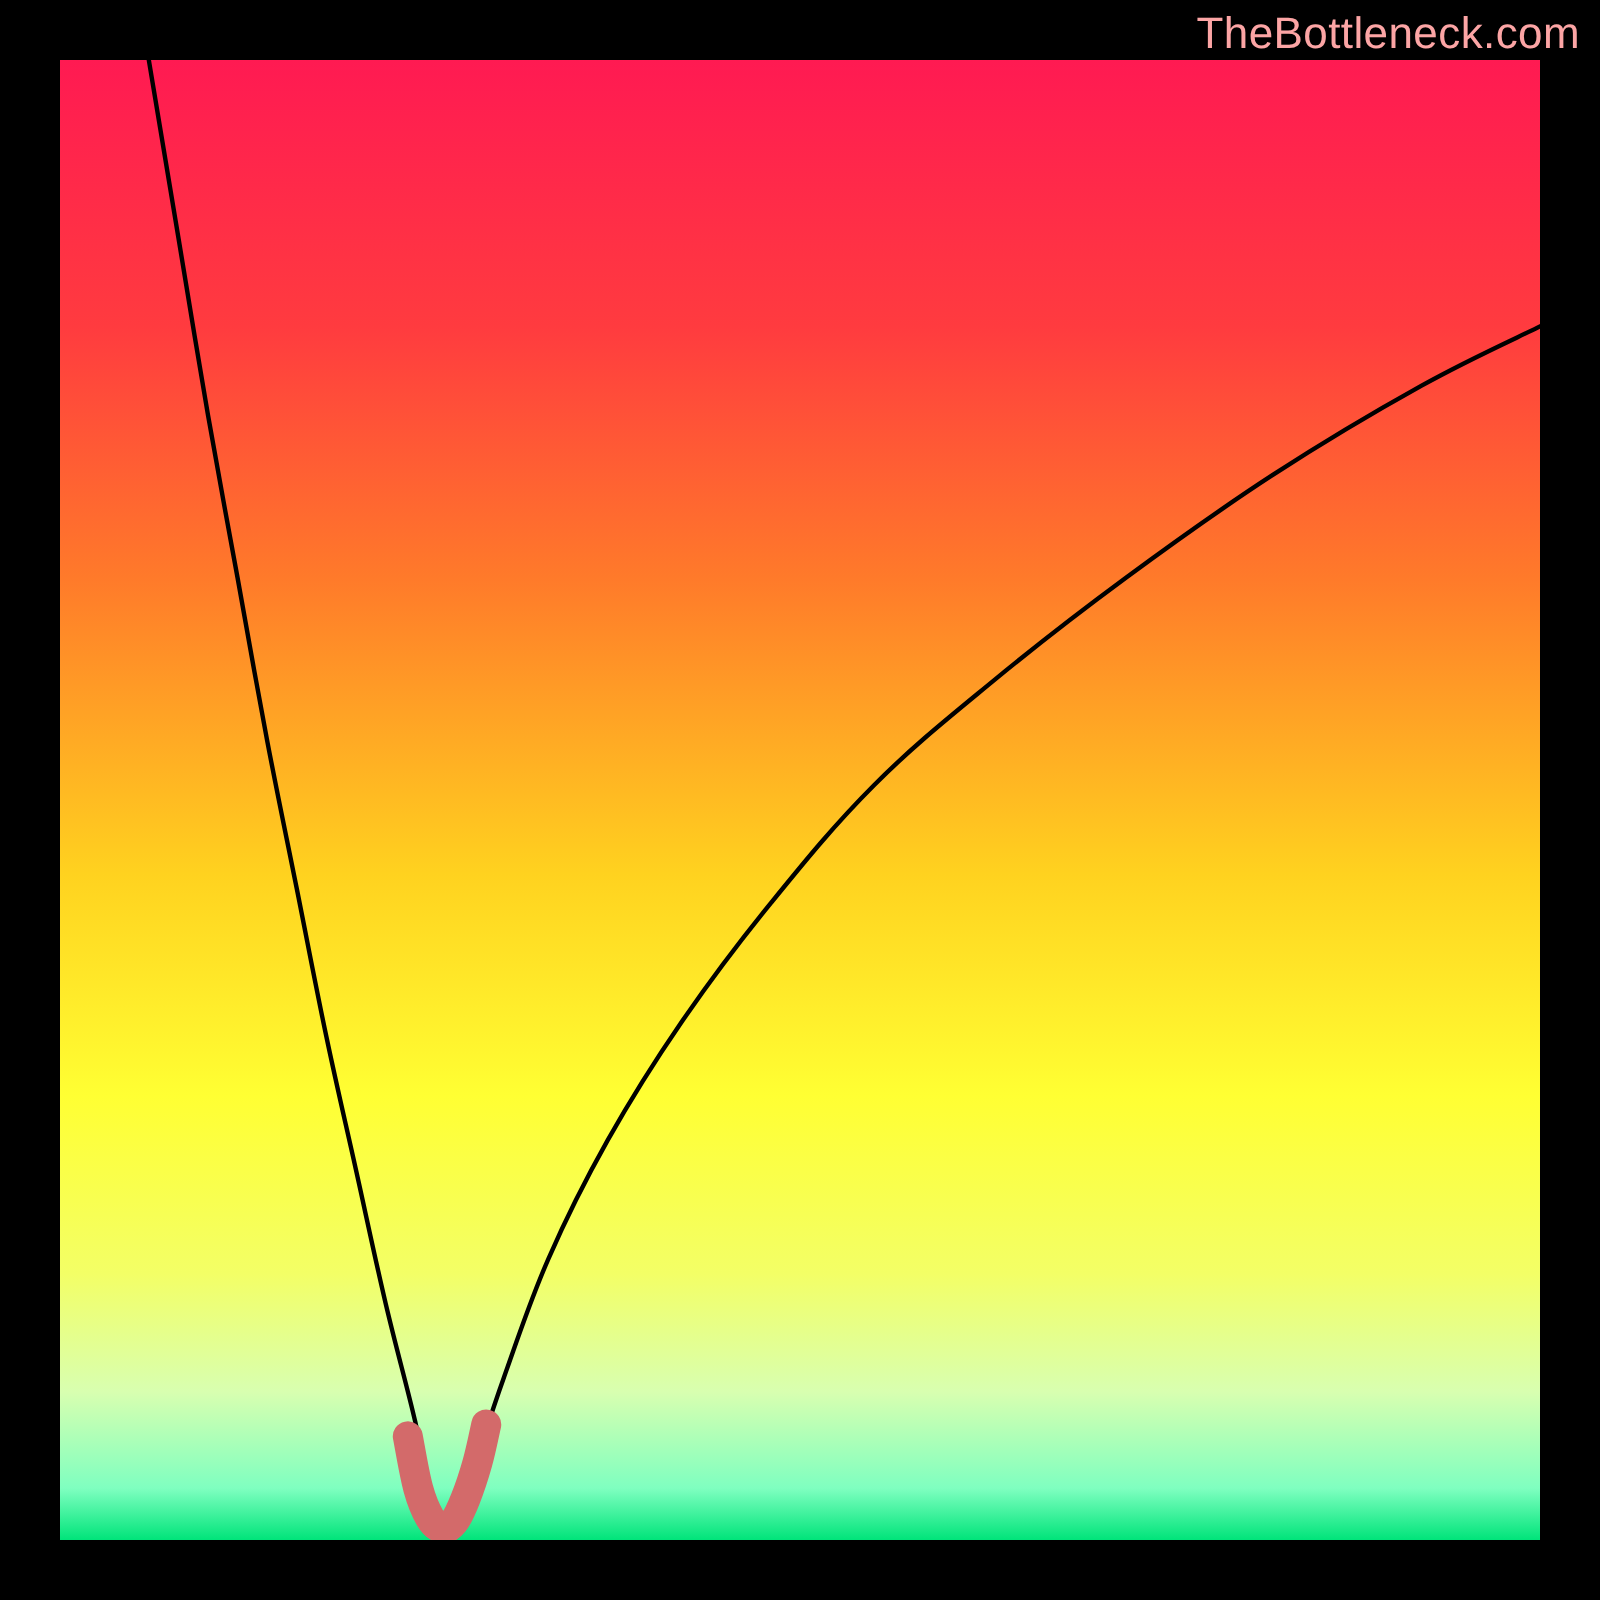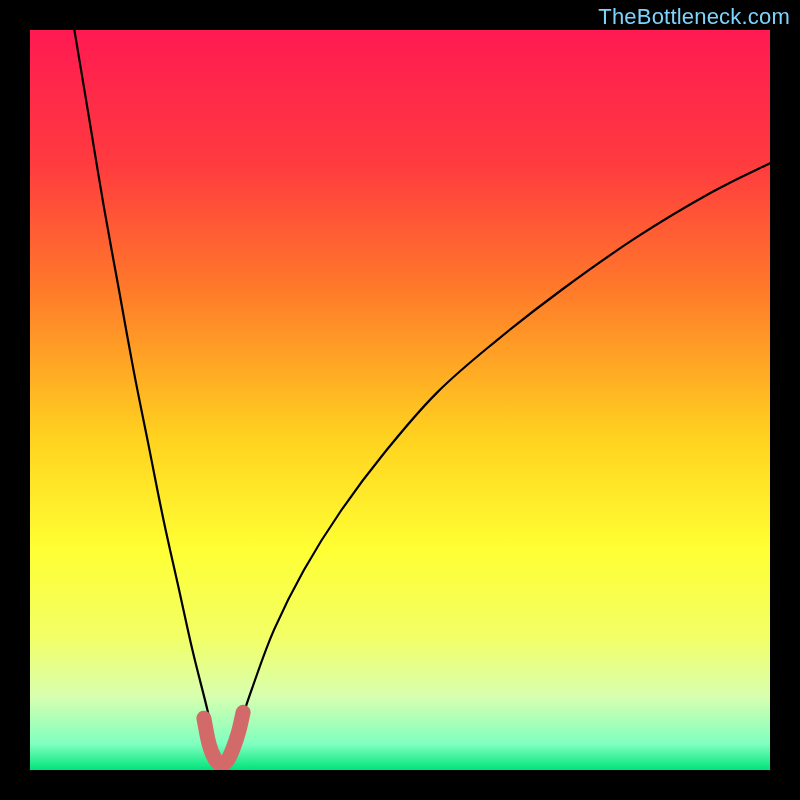--- a/index.html
+++ b/index.html
@@ -34,21 +34,21 @@
     position: absolute;
     top: 0; left: 0;
     width: 740px;
     height: 740px;
     overflow: visible;
   }
   .watermark {
     position: absolute;
     top: 4px;
     right: 10px;
-    color: #7dd3fc;
+    color: #fca5a5;
     font-size: 22px;
     font-weight: 500;
     letter-spacing: 0.2px;
   }
 </style>
 </head>
 <body>
 
 <div class="frame">
 

